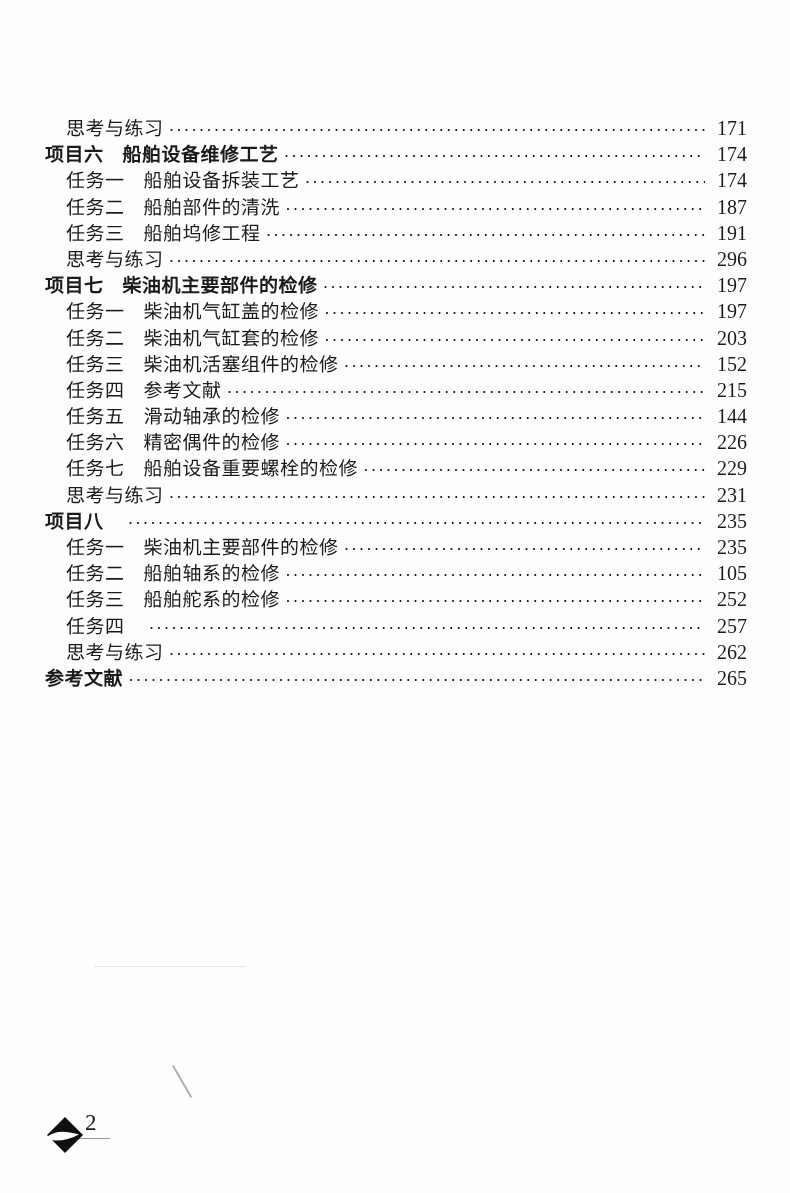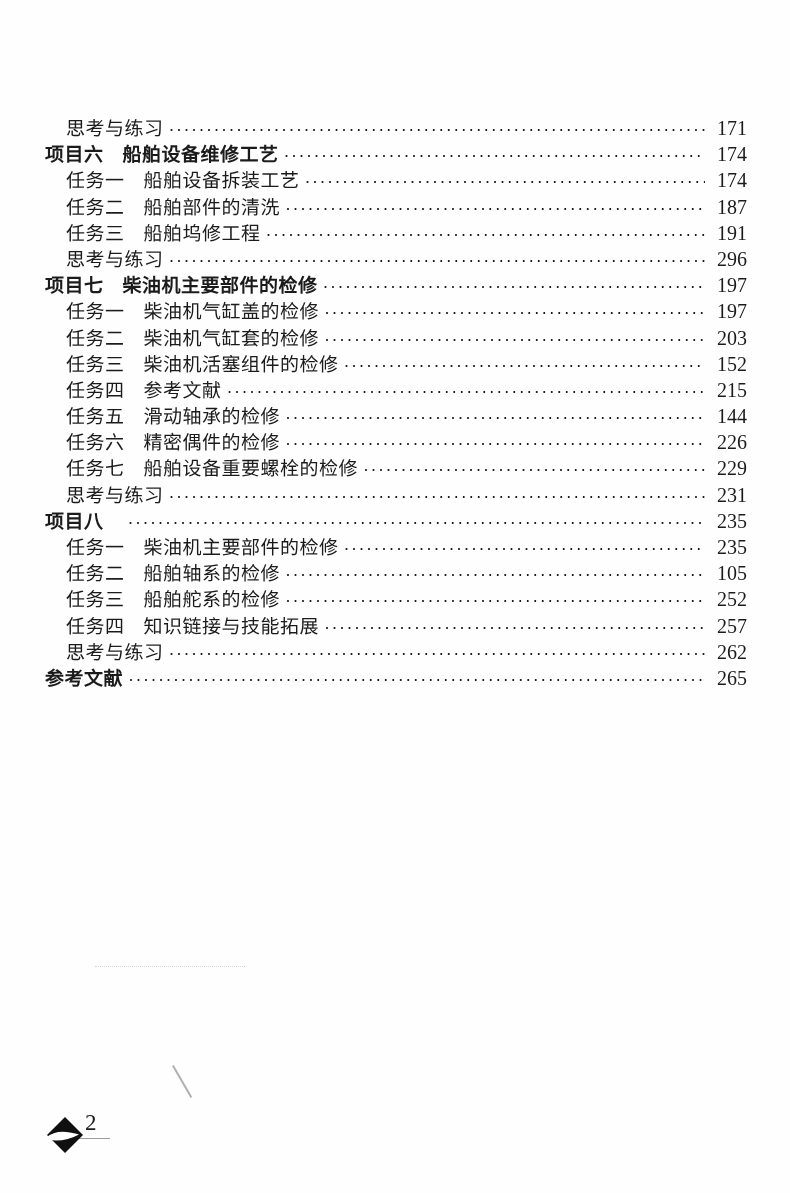--- a/index.html
+++ b/index.html
@@ -220,21 +220,20 @@
         <span class="toc-page">105</span>
       </div>
       <div class="toc-row sub">
         <span class="toc-prefix">任务三</span>
         <span class="toc-title">船舶舵系的检修</span>
         <span class="toc-dots">··········································································································································································</span>
         <span class="toc-page">252</span>
       </div>
       <div class="toc-row sub">
         <span class="toc-prefix">任务四</span>
-        <span class="toc-title">知识链接与技能拓展</span>
         <span class="toc-dots">··········································································································································································</span>
         <span class="toc-page">257</span>
       </div>
       <div class="toc-row sub">
         <span class="toc-title">思考与练习</span>
         <span class="toc-dots">··········································································································································································</span>
         <span class="toc-page">262</span>
       </div>
       <div class="toc-row chapter">
         <span class="toc-title">参考文献</span>

